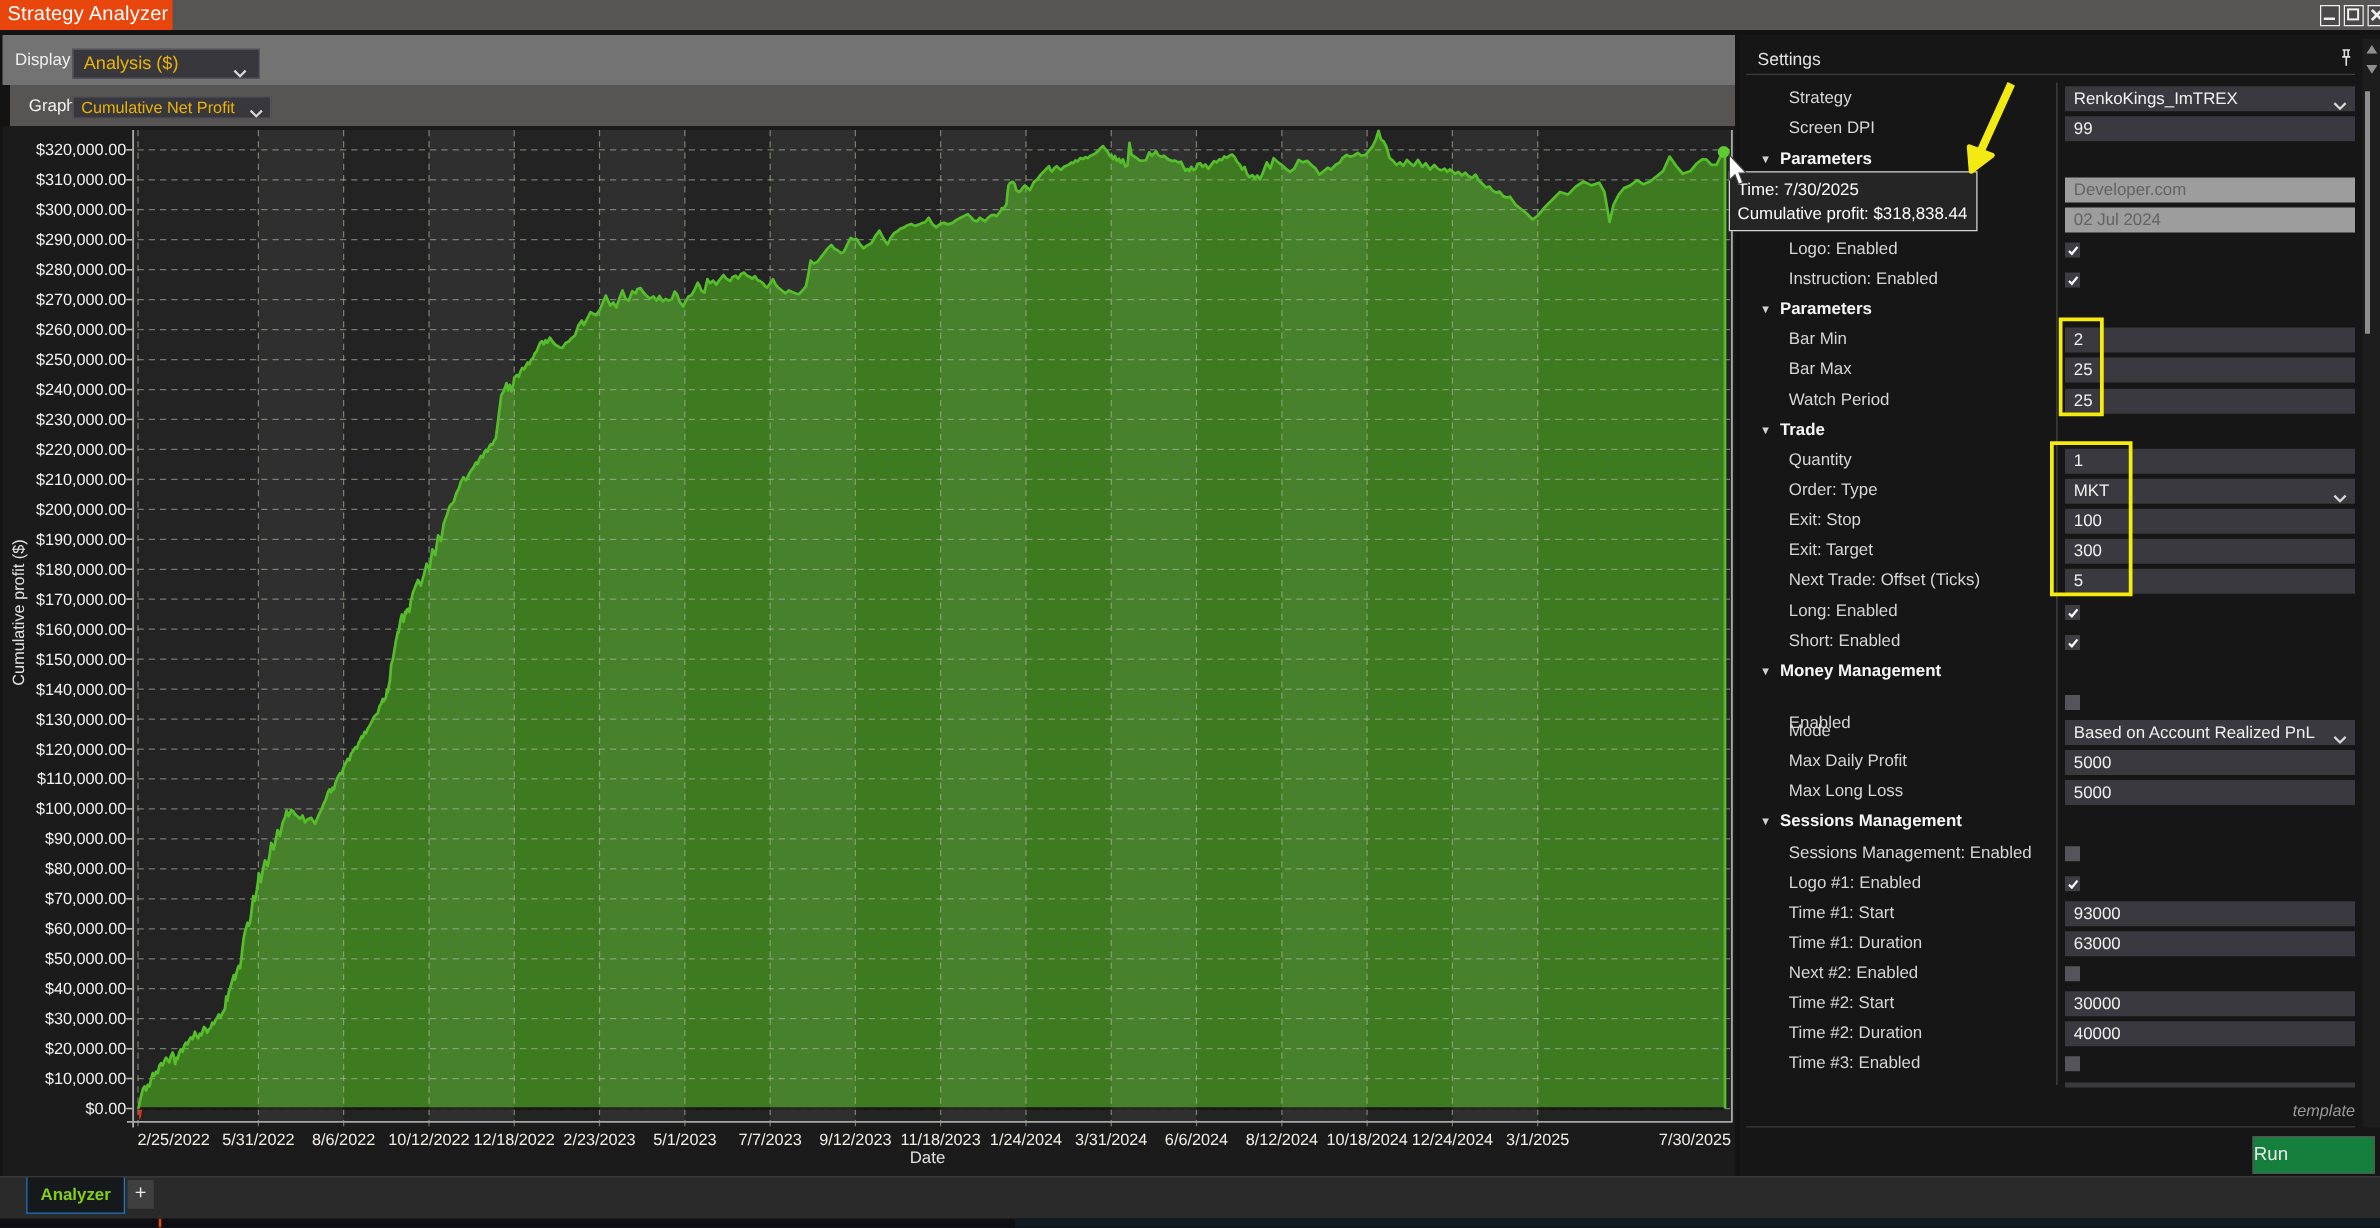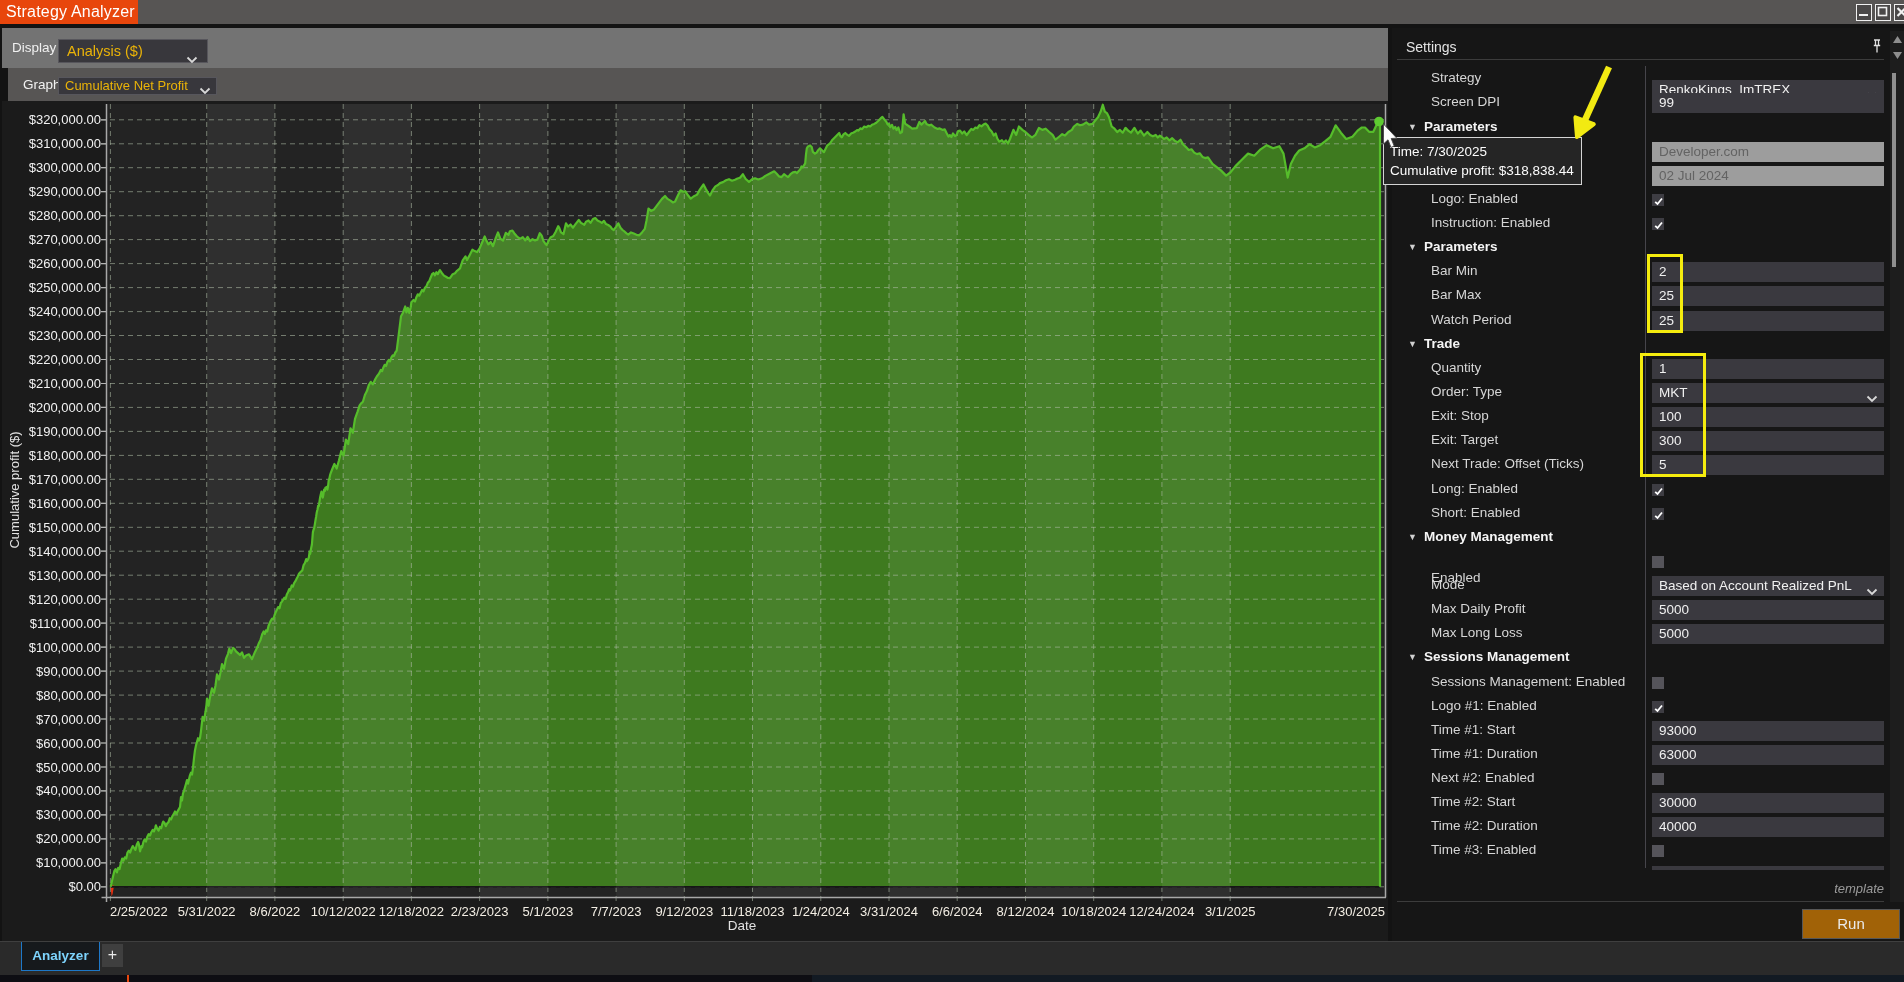--- a/index.html
+++ b/index.html
@@ -32,34 +32,34 @@
   font-size:13.5px;line-height:20px;padding-left:7px;white-space:nowrap;overflow:hidden}
 .sfld.gray{background:#9d9d9d;color:#636363}
 .sfld .chev{position:absolute;right:6px;top:6px;width:12px;height:8px}
 .cb{position:absolute;left:255px;width:12px;height:12px;background:#55545a}
 .cb.on{background:#3e3d43;text-align:center}
 .cb.on svg{vertical-align:2px}
 #vsep{position:absolute;left:1645px;top:66px;width:1px;height:802px;background:#46454b}
 #template{position:absolute;right:20px;top:881px;width:200px;text-align:right;color:#9a9a9a;
   font-size:13px;font-style:italic}
 #setsep2{position:absolute;left:1397px;top:901px;width:487px;height:1px;background:#3c3c3c}
-#runbtn{position:absolute;left:1802px;top:909px;width:98px;height:30px;background:#a16207;
-  border:1px solid #575757;color:#eaeaea;font-size:15px;text-align:center;line-height:28px}
+#runbtn{position:absolute;left:1802px;top:909px;width:98px;height:30px;background:#15803d;
+  border:1px solid #575757;color:#eaeaea;font-size:15px;line-height:28px}
 
 #sbar{position:absolute;left:1890px;top:31px;width:14px;height:871px;background:#1d1d1d}
 #sthumb{position:absolute;left:1891.5px;top:73px;width:4px;height:194px;background:#8f8f8f}
 
 #tooltip{position:absolute;left:1383px;top:137px;width:199px;height:48px;background:#252525;
   border:1px solid #d4d4d4;color:#fcfcfc;font-size:13.5px;padding:4px 0 0 6px;line-height:19px;z-index:30}
 
 .ybox{position:absolute;border:3px solid #f5ec0e;z-index:25}
 
 #tabbar{position:absolute;left:0;top:941px;width:1904px;height:34px;background:#2a2a2a;border-top:1px solid #3f3f3f}
 #antab{position:absolute;left:21px;top:942px;width:79px;height:29px;background:#16191c;
-  border:1.5px solid #1e78c8;border-top:none;color:#7dd3fc;font-size:13.5px;font-weight:bold;
+  border:1.5px solid #1e78c8;border-top:none;color:#84cc16;font-size:13.5px;font-weight:bold;
   text-align:center;line-height:27px}
 #plustab{position:absolute;left:102px;top:944px;width:21px;height:23px;background:#3f3f3f;
   color:#e8e8e8;font-size:16px;text-align:center;line-height:22px}
 #bstrip{position:absolute;left:0;top:975px;width:1904px;height:7px;background:#0e0e13}
 #bstrip2{position:absolute;left:812px;top:975px;width:1092px;height:7px;background:#121a23}
 #bmark{position:absolute;left:127px;top:975px;width:2px;height:7px;background:#e8470e}
 </style></head>
 <body>
 <div id="winbg"></div>
 <div id="titlebar"></div>
@@ -167,21 +167,21 @@
 </svg>
 
 <div id="setpane"></div>
 <div id="sethdr">Settings</div>
 <div id="setsep1"></div>
 <svg class="abs" style="left:1873px;top:39px" width="8" height="15">
     <path d="M1,1 H7 M2.5,1 V6.5 M5.5,1 V6.5 M0.8,6.5 H7.2 M4,6.5 V13.5" stroke="#e0e0e0" stroke-width="1.3" fill="none"></path>
   </svg>
 <div id="setbody">
     <div class="slab" style="top:10px">Strategy</div>
-<div class="sfld" style="top:20px">RenkoKings_ImTREX<span class="chev"><svg width="12" height="8">
+<div class="sfld" style="top:9px">RenkoKings_ImTREX<span class="chev"><svg width="12" height="8">
           <path d="M1.5,1.5 L6,6 L10.5,1.5" stroke="#d8d8d8" stroke-width="1.8" fill="none"></path>
         </svg></span></div>
 <div class="slab" style="top:34px">Screen DPI</div>
 <div class="sfld" style="top:33px">99</div>
 <div class="shdr" style="top:59px"><span class="tri">▼</span><b>Parameters</b></div>
 <div class="sfld gray" style="top:82px">Developer.com</div>
 <div class="sfld gray" style="top:106px">02 Jul 2024</div>
 <div class="slab" style="top:131px">Logo: Enabled</div>
 <div class="cb on" style="top:134px"><svg width="9" height="9" viewBox="0 0 9 9">
         <path d="M1.2,4.8 L3.5,7 L8,1.5" stroke="#fff" stroke-width="1.8" fill="none"></path>

